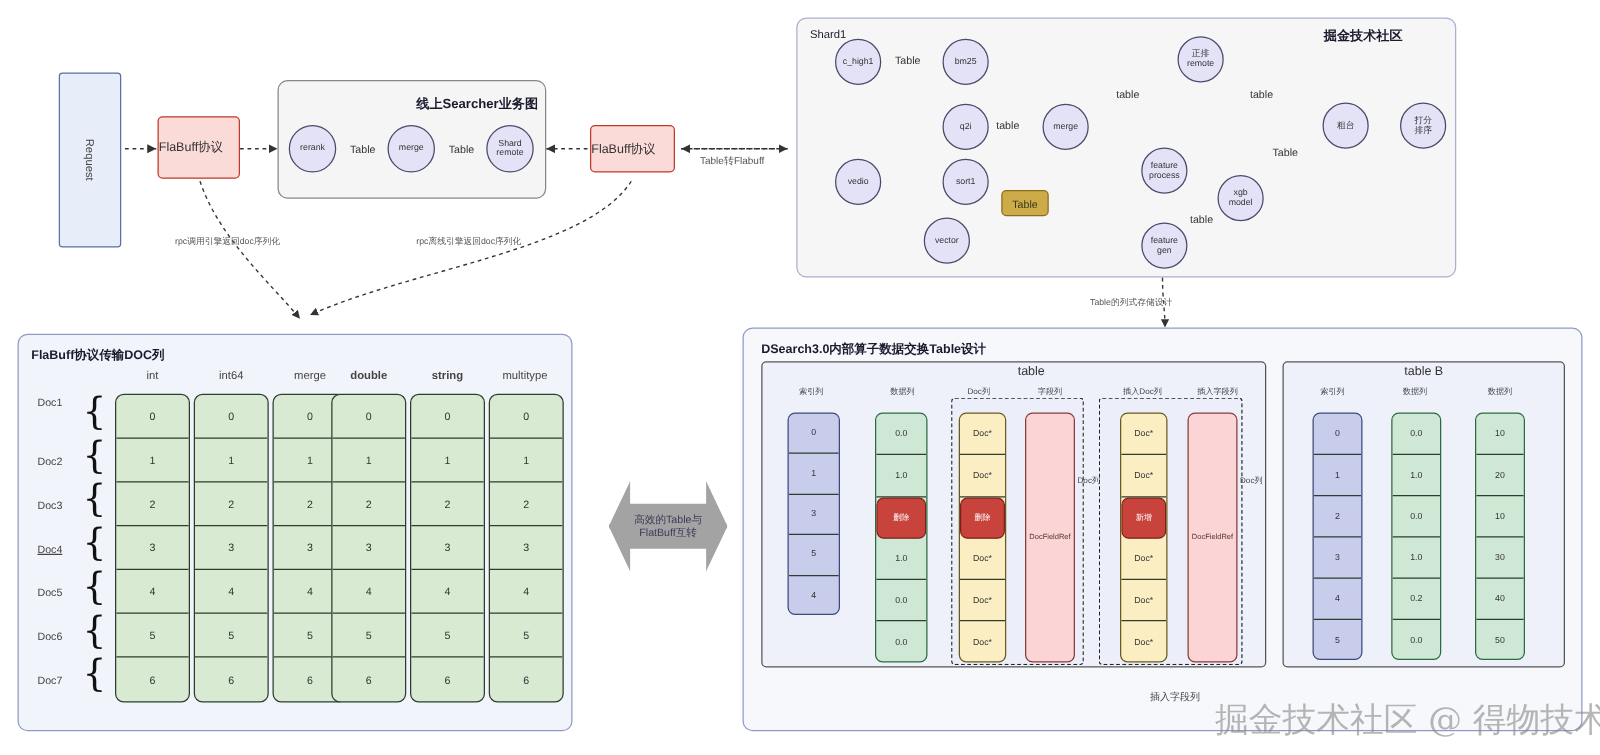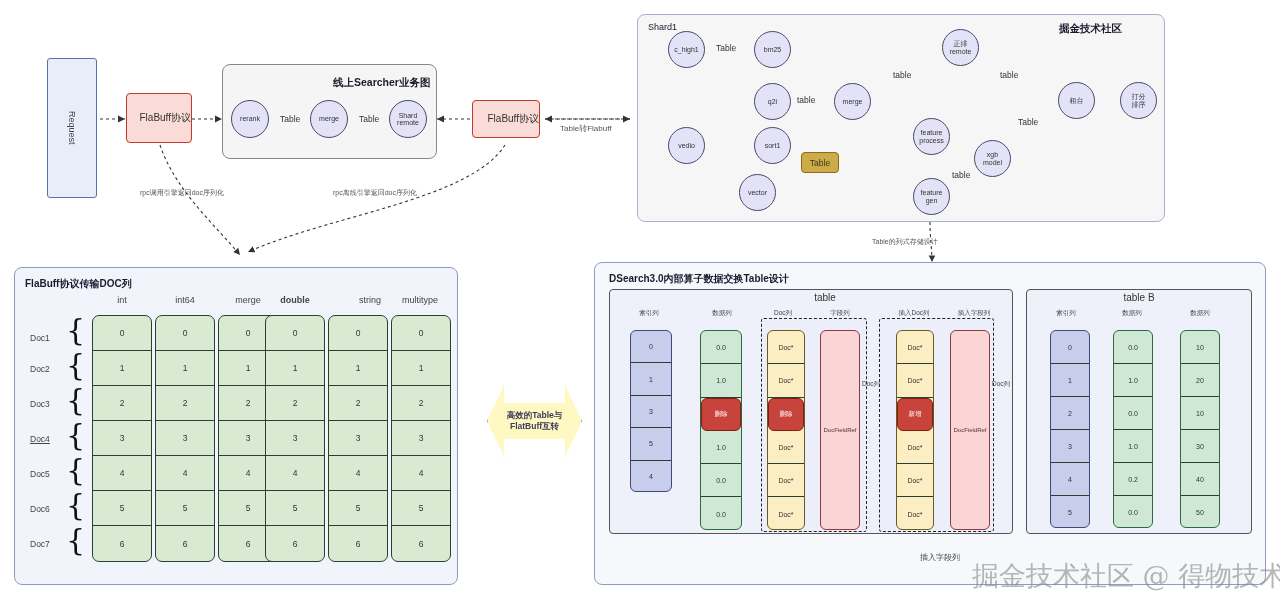--- a/index.html
+++ b/index.html
@@ -20,21 +20,21 @@
     white-space:nowrap;
   }
   .node-circle {
     position:absolute; border-radius:50%;
     background:#e4e2f7; border:1.4px solid #4a4a6a;
     display:flex; align-items:center; justify-content:center;
     text-align:center; font-size:7px; color:#333; line-height:1.05;
   }
   .rect-pink {
     position:absolute; background:#fadbd8; border:1.4px solid #c0392b;
-    border-radius:4px; display:flex; align-items:center; justify-content:flex-end;
+    border-radius:4px; display:flex; align-items:center; justify-content:flex-start;
     font-size:10px; color:#333;
   }
   .rect-blue {
     position:absolute; background:#e8edfa; border:1.4px solid #5b6fa8;
     border-radius:3px; display:flex; align-items:center; justify-content:center;
     font-size:9px; color:#444; writing-mode:vertical-rl; text-orientation:mixed;
   }
   .gold-box {
     position:absolute; background:#cdab49; border:1.4px solid #8a6d1f;
     border-radius:4px; display:flex; align-items:center; justify-content:center;
@@ -84,22 +84,22 @@
     position:absolute; border:1.6px dashed #222; border-radius:3px;
     background:rgba(232,237,250,0.45);
   }
   .small-head { position:absolute; font-size:6.5px; color:#444; text-align:center; white-space:nowrap; }
   .mid-head { position:absolute; font-size:10px; color:#333; text-align:center; white-space:nowrap; }
 
   .arrowwrap { position:absolute; left:0; top:0; width:1280px; height:604px; pointer-events:none; }
 
   .bigarrow {
     position:absolute; display:flex; align-items:center; justify-content:center;
-    text-align:center; font-size:8.5px; font-weight:bold; color:#3a3a5a;
-    background:#fef9c3; border:1.2px solid #9a95c9;
+    text-align:center; font-size:8.5px; font-weight:normal; color:#3a3a5a;
+    background:#a3a3a3; border:1.2px solid #9a95c9;
     clip-path: polygon(0% 50%, 18% 0%, 18% 25%, 82% 25%, 82% 0%, 100% 50%, 82% 100%, 82% 75%, 18% 75%, 18% 100%);
     line-height:1.25;
   }
   .bigarrow span { display:block; }
 
   .watermark {
     position:absolute; font-size:27px; color:#8b8b8b; opacity:.62;
     font-family:"DejaVu Serif",serif; white-space:nowrap;
   }
   .mini-note { position:absolute; font-size:6.5px; color:#444; white-space:nowrap; }
@@ -262,24 +262,24 @@
 
 <div class="note" style="left:872px; top:237px;">Table的列式存储设计</div>
 
 <div class="panel" style="left:14px; top:267px; width:444px; height:318px; background:#f2f4fb; border-color:#8f9ac4;"></div>
 <div class="panel-title" style="left:25px; top:277px; font-size:10px;">FlaBuff协议传输DOC列</div>
 
 <div class="col-head" style="left:92px; top:295px; width:60px;">int</div>
 <div class="col-head" style="left:155px; top:295px; width:60px;">int64</div>
 <div class="col-head" style="left:218px; top:295px; width:60px;">merge</div>
 <div class="col-head" style="left:265px; top:295px; width:60px;font-weight:bold;">double</div>
-<div class="col-head" style="left:340px; top:295px; width:60px;">string</div>
+<div class="col-head" style="left:328px; top:295px; width:60px;font-weight:bold;">string</div>
 <div class="col-head" style="left:388px; top:295px; width:64px;">multitype</div>
 
-<div class="doc-label" style="left:30px; top:333px;">Doc1</div>
+<div class="doc-label" style="left:30px; top:317px;">Doc1</div>
 <div class="doc-label" style="left:30px; top:364px;">Doc2</div>
 <div class="doc-label" style="left:30px; top:399px;">Doc3</div>
 <div class="doc-label" style="left:30px; top:434px;text-decoration:underline;">Doc4</div>
 <div class="doc-label" style="left:30px; top:469px;">Doc5</div>
 <div class="doc-label" style="left:30px; top:504px;">Doc6</div>
 <div class="doc-label" style="left:30px; top:539px;">Doc7</div>
 
 <div class="brace" style="left:66px; top:315px;">{</div>
 <div class="brace" style="left:66px; top:350px;">{</div>
 <div class="brace" style="left:66px; top:385px;">{</div>

